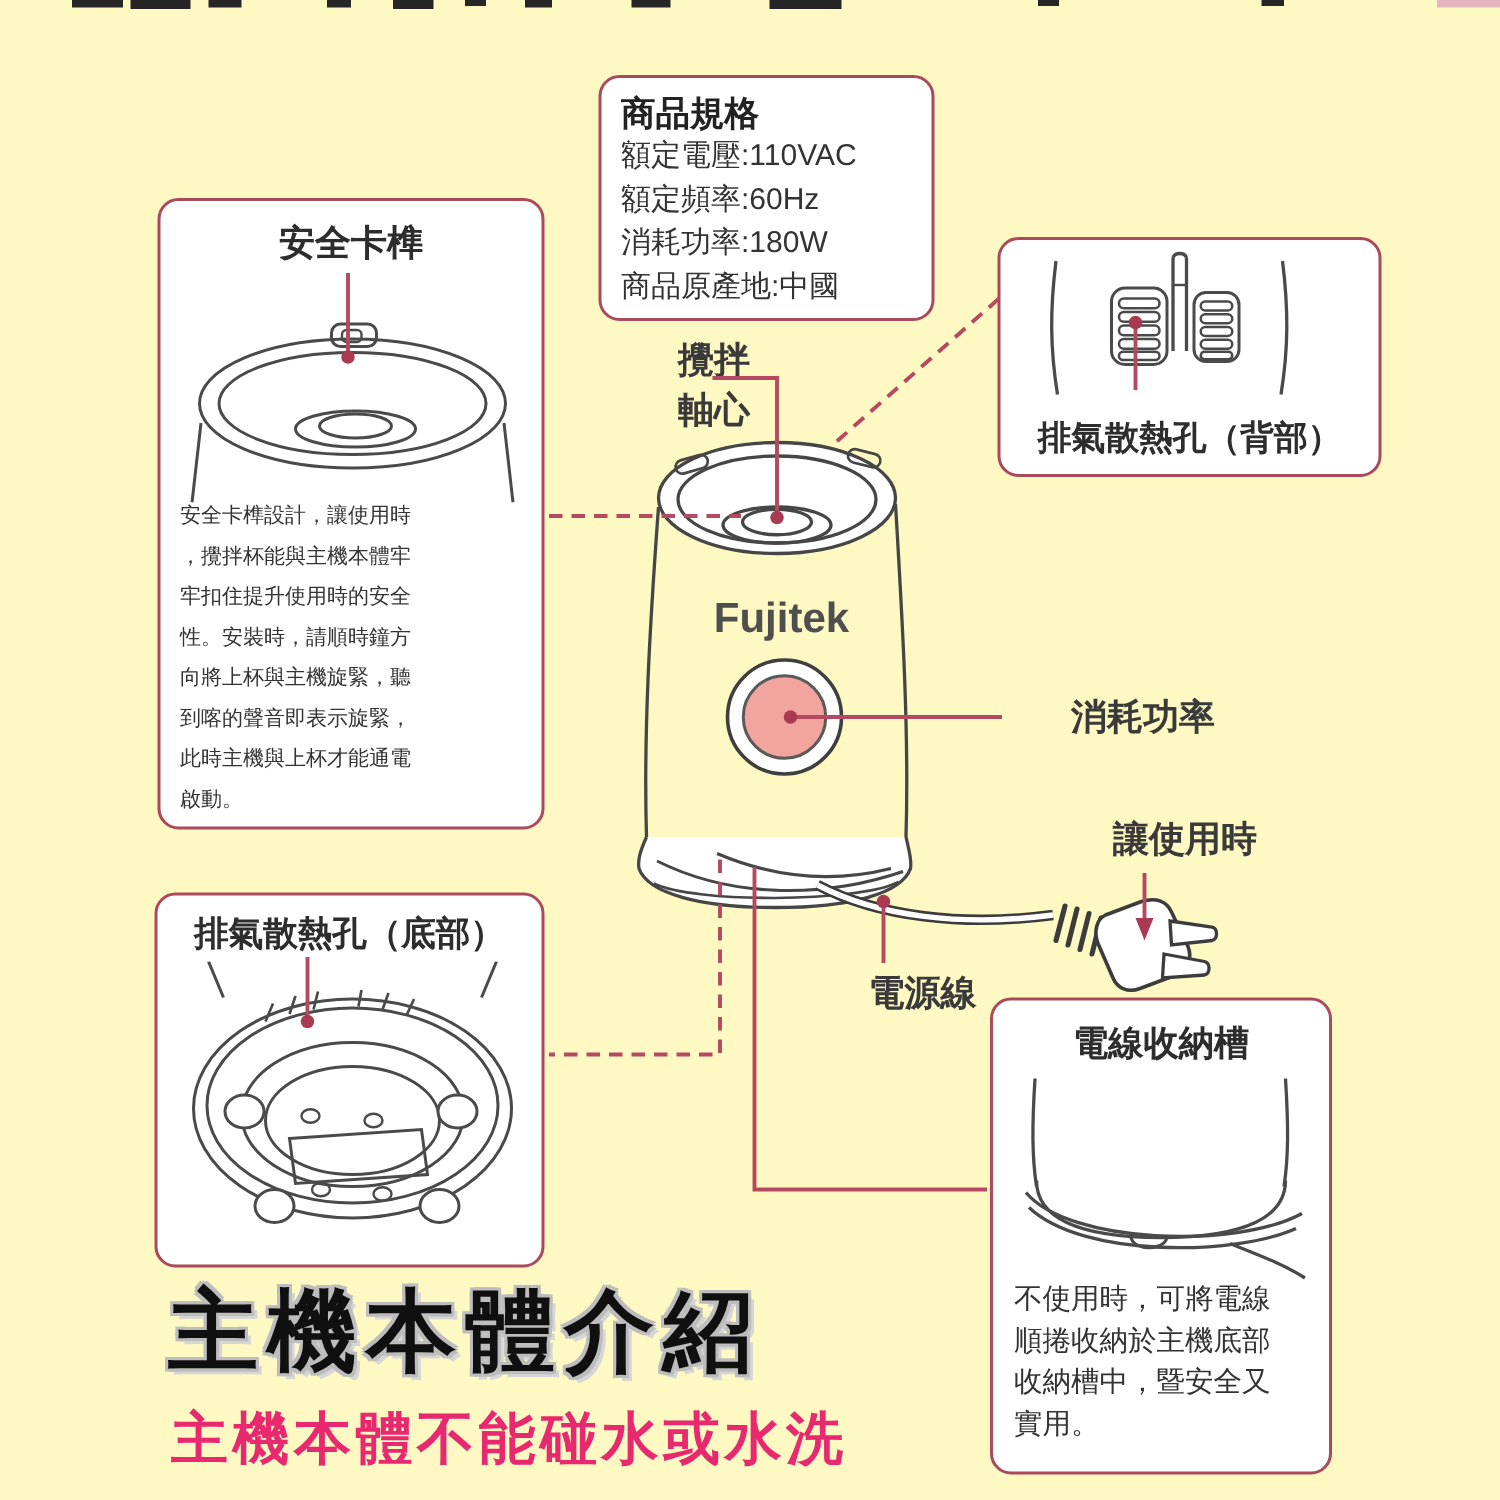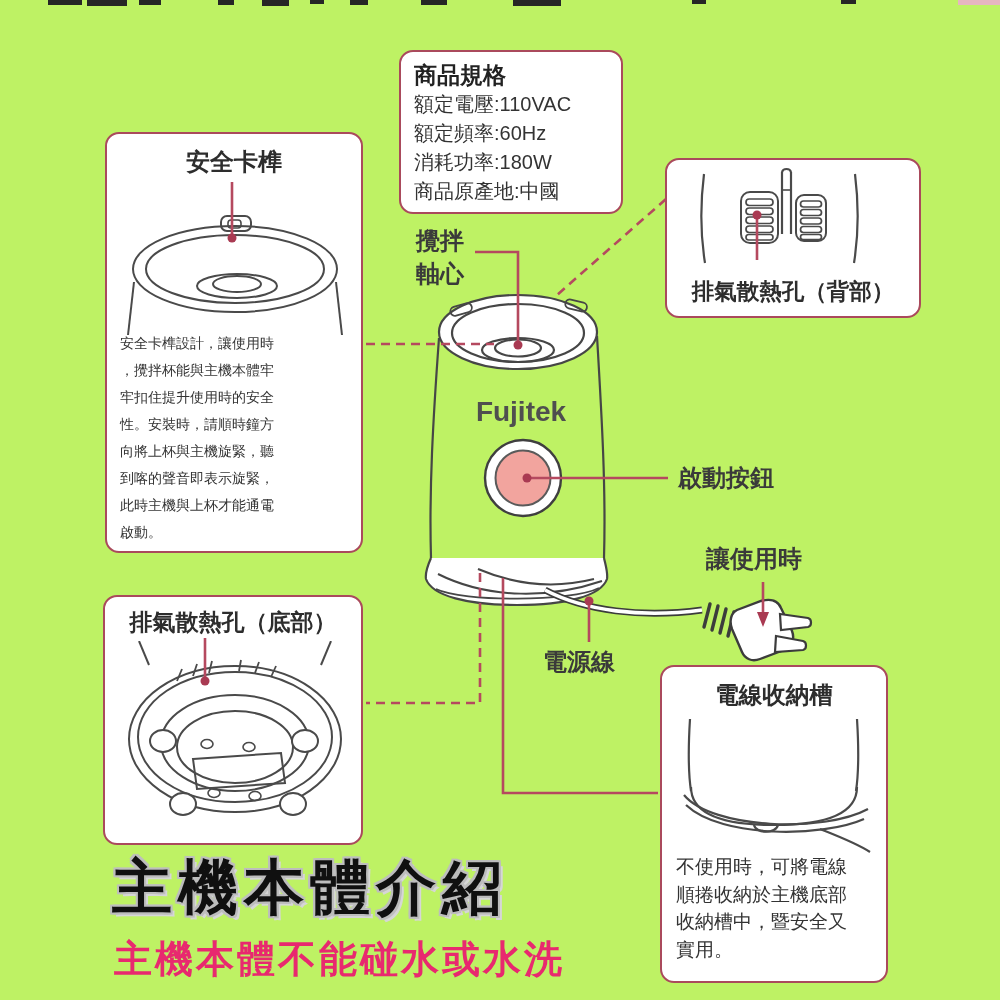--- a/index.html
+++ b/index.html
@@ -3,21 +3,21 @@
 <meta charset="utf-8">
 <style>
   :root{
     --accent:#aa4a5c;
     --pointer:#b5495f;
     --ink:#3a3a3a;
     --draw:#4a4a4a;
   }
   html,body{margin:0;padding:0;}
   body{font-family:"Liberation Sans","DejaVu Sans",sans-serif;background:#ffffff;}
-  #stage{position:relative;width:1000px;height:1000px;background:#bef264;overflow:hidden;text-decoration:underline;}
+  #stage{position:relative;width:1000px;height:1000px;background:#fef9c3;overflow:hidden;text-decoration:underline;}
 
   .box{position:absolute;border:2.5px solid var(--accent);border-radius:14px;background:#fff;box-sizing:border-box;}
   .box-title{font-weight:700;color:#2d2d2d;text-align:center;}
 
   
   .frag{position:absolute;top:0;background:#262626;}
 
   
   #spec-box{left:399px;top:50px;width:224px;height:164px;padding:8px 13px;}
   #spec-title{font-size:23px;font-weight:700;color:#222;line-height:30px;text-align:left;}
@@ -29,21 +29,21 @@
   #latch-illustration{position:absolute;left:8px;top:56px;}
   #safety-text{position:absolute;left:13px;top:196px;width:234px;}
   .safety-line{font-size:14px;line-height:27px;color:#333;white-space:nowrap;}
 
   
   #back-vent-box{left:665px;top:158px;width:256px;height:160px;}
   #back-vent-illustration{position:absolute;left:10px;top:6px;}
   #back-vent-label{position:absolute;left:0;right:0;bottom:9px;font-size:22.5px;font-weight:700;color:#2d2d2d;text-align:center;white-space:nowrap;}
 
   
-  .callout{position:absolute;color:#3a3a3a;font-weight:600;white-space:nowrap;}
+  .callout{position:absolute;color:#3a3a3a;font-weight:600;white-space:nowrap;margin-left:36px;}
   #shaft-label{left:416px;top:224px;font-size:24px;line-height:33px;}
   #start-button-label{left:678px;top:462px;font-size:24px;}
   #power-plug-label{left:706px;top:543px;font-size:24px;}
   #power-cord-label{left:543px;top:646px;font-size:24px;text-align:center;}
 
   
   #bottom-vent-box{left:103px;top:595px;width:260px;height:250px;}
   #bottom-vent-label{position:absolute;left:0;right:0;top:10px;font-size:23px;font-weight:700;color:#2d2d2d;text-align:center;white-space:nowrap;}
   #bottom-view-illustration{position:absolute;left:8px;top:44px;}
 
@@ -192,21 +192,21 @@
     <path d="M 357,330 L 381,321 C 391,318 398,321 401,328 L 412,351 C 415,359 412,367 404,370 L 380,379 C 372,382 365,379 362,372 L 352,349 C 349,341 351,333 357,330 Z" fill="#ffffff" stroke="#3c3c3c" stroke-width="2.4"></path>
 
     <path d="M 400,334 L 428,338 C 432,339 432,346 428,347 L 401,350 Z" fill="#ffffff" stroke="#3c3c3c" stroke-width="2.2"></path>
     <path d="M 396,356 L 423,361 C 427,362 427,369 423,370 L 395,372 Z" fill="#ffffff" stroke="#3c3c3c" stroke-width="2.2"></path>
   </svg>
 
   <div id="shaft-label" class="callout">
     <div>攪拌</div>
     <div>軸心</div>
   </div>
-  <div id="start-button-label" class="callout">啟動按鈕</div>
+  <div id="start-button-label" class="callout">消耗功率</div>
   <div id="power-plug-label" class="callout">讓使用時</div>
   <div id="power-cord-label" class="callout">電源線</div>
 
   <div id="bottom-vent-box" class="box">
     <div id="bottom-vent-label">排氣散熱孔（底部）</div>
     <svg id="bottom-view-illustration" width="244" height="200" viewBox="0 0 244 200">
       <g fill="none" stroke="#4a4a4a" stroke-width="2">
         <path d="M 36,24 L 26,0"></path>
         <path d="M 208,24 L 218,0"></path>
         <ellipse cx="122" cy="98" rx="106" ry="73"></ellipse>

